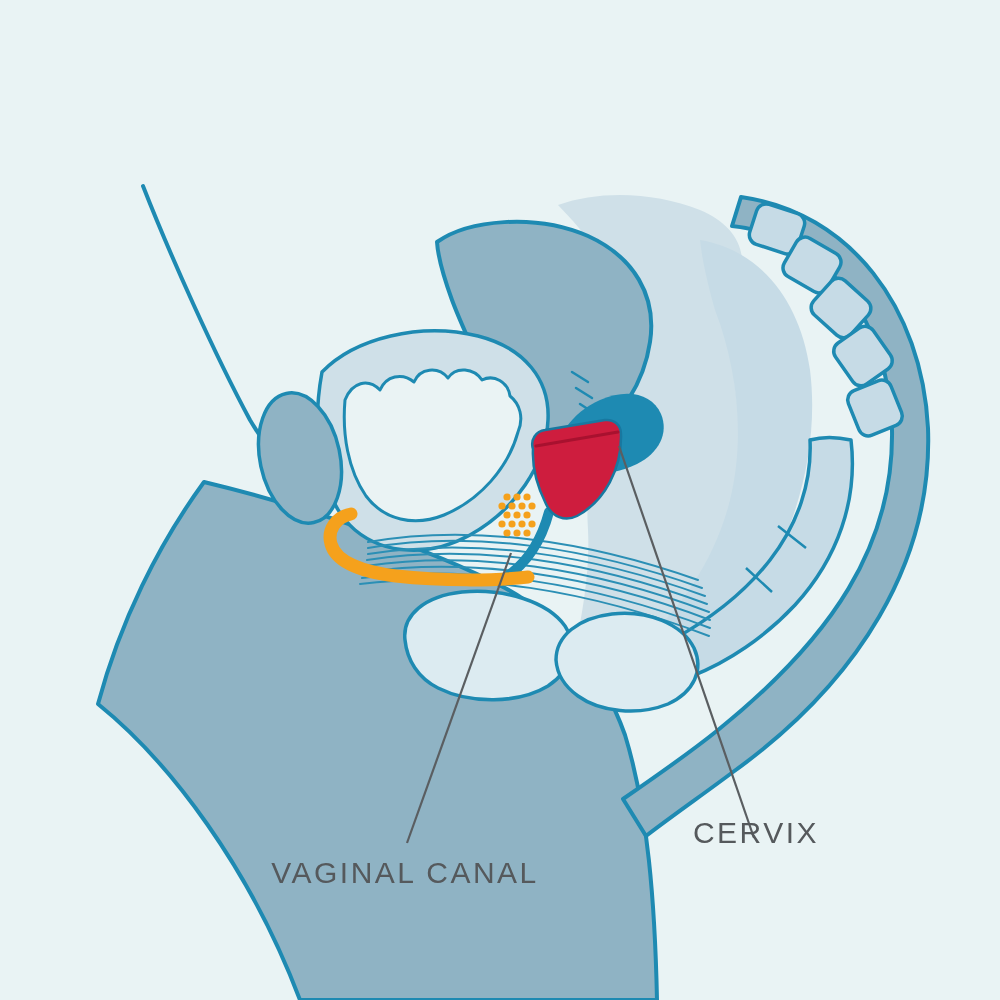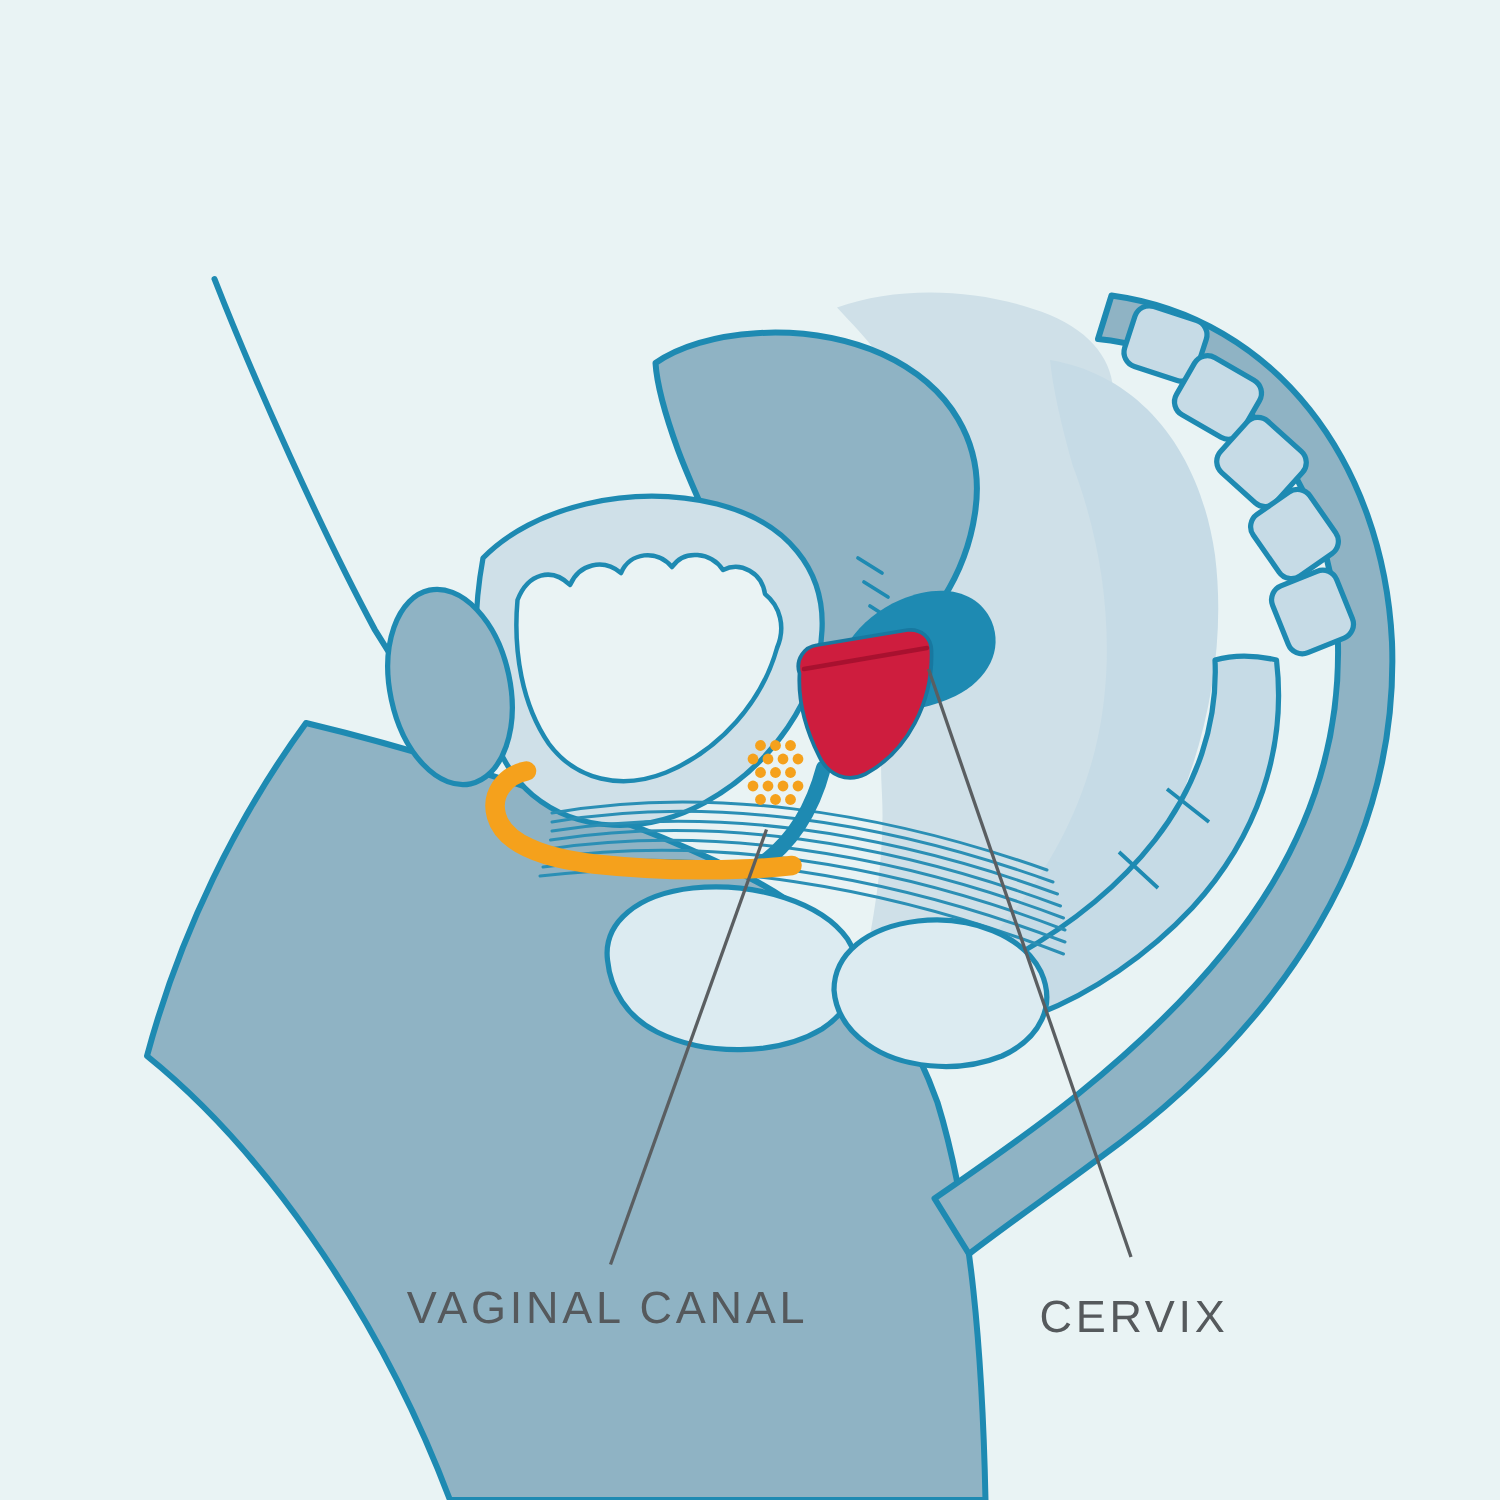--- a/index.html
+++ b/index.html
@@ -25,21 +25,21 @@
     position: absolute;
     transform: translateX(-50%);
     font-size: 30px;
     font-weight: 500;
     letter-spacing: 2.5px;
     color: #55595c;
     white-space: nowrap;
     user-select: none;
   }
   .label-vaginal-canal { left: 405px; top: 856px; }
-  .label-cervix       { left: 756px; top: 862px; }
+  .label-cervix       { left: 756px; top: 816px; }
 </style>
 </head>
 <body>
 
 <div class="stage">
   <svg width="1000" height="1000" viewBox="0 0 1000 1000">
 
     <rect x="0" y="0" width="1000" height="1000" fill="#e9f3f4"></rect>
 
     <path d="M 143 186 C 170 255 215 355 250 420 C 262 440 275 458 287 472" fill="none" stroke="#1e8ab2" stroke-width="4" stroke-linecap="round"></path>

